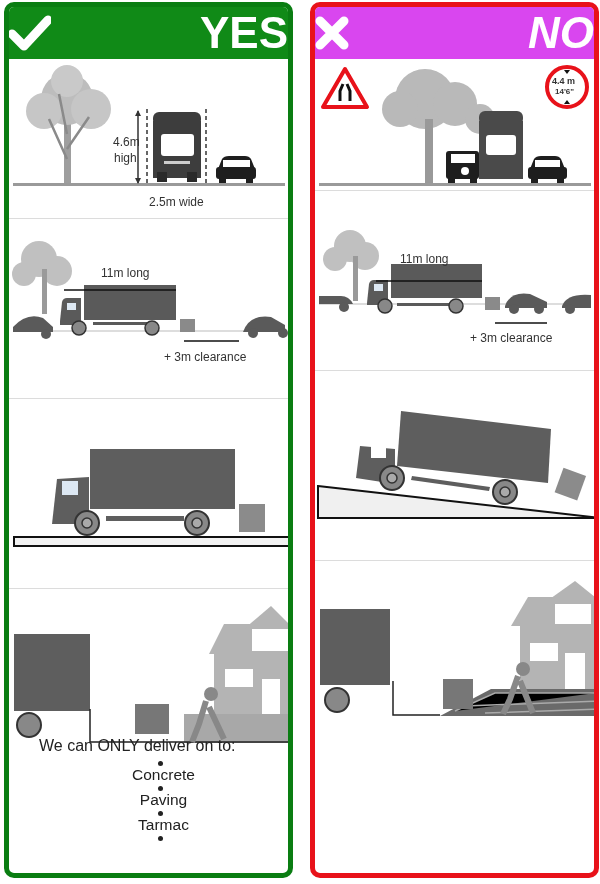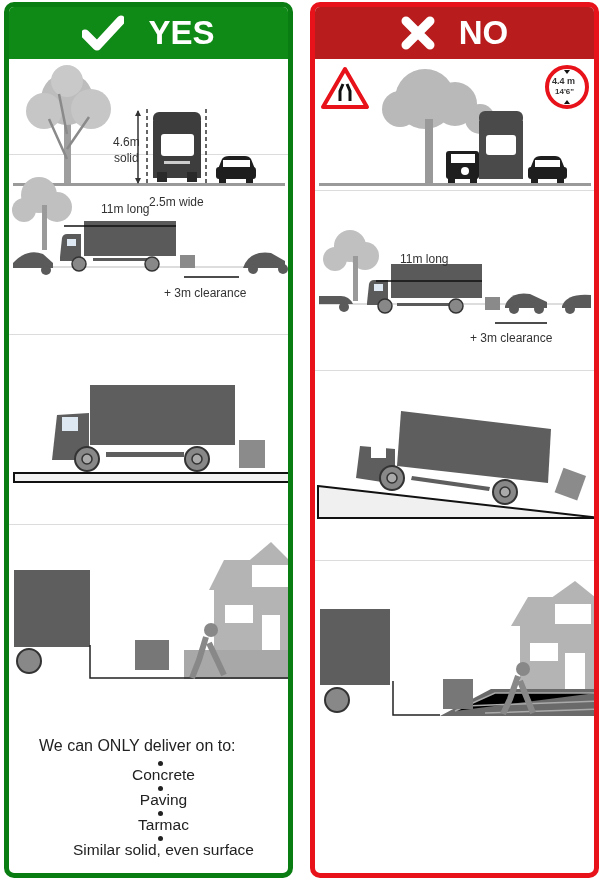--- a/index.html
+++ b/index.html
@@ -7,25 +7,25 @@
   body { font-family: "Liberation Sans", sans-serif; position: relative; }
 
   .panel {
     position: absolute; top: 2px; width: 289px; height: 876px;
     border-radius: 10px; border: 5px solid; background: #fff; overflow: hidden;
   }
   .panel.yes { left: 4px; border-color: #0a7d12; }
   .panel.no  { left: 310px; border-color: #e8121a; }
 
   .panel-header {
-    height: 52px; display: flex; align-items: center; justify-content: center;
-    gap: 24px; color: #fff; font-weight: bold; font-size: 33px;
+    height: 52px; display: flex; align-items: center; justify-content: space-between;
+    gap: 24px; color: #fff; font-weight: bold; font-size: 44px;
   }
   .yes .panel-header { background: #108a17; }
-  .no  .panel-header { background: #b91c1c; }
+  .no  .panel-header { background: #d946ef; font-style: italic; }
   .panel-header svg { display: block; }
 
   .scene { position: relative; width: 100%; border-bottom: 1px solid #dcdcdc; padding-left: 36px; }
   .scene svg { position: absolute; left: 0; top: 0; }
   .scene-label {
     position: absolute; font-size: 12px; color: #333; white-space: nowrap;
   }
 
   .info { position: absolute; left: 0; right: 0; bottom: 0; height: 150px; padding: 14px 0 16px 30px; }
   .info-title { font-size: 16px; color: #222; margin-bottom: 6px; }
@@ -37,21 +37,21 @@
 <body>
 
 <div class="panel yes">
   <div class="panel-header">
     <svg width="42" height="36" viewBox="0 0 42 36">
       <path d="M3 19 L15 31 L39 5" stroke="#fff" stroke-width="9" fill="none" stroke-linecap="round" stroke-linejoin="round"></path>
     </svg>
     <span>YES</span>
   </div>
 
-  <div class="scene" style="height:96px">
+  <div class="scene" style="height:160px">
     <svg width="279" height="132" viewBox="0 0 279 132">
       <g fill="#9e9e9e">
         <rect x="55" y="55" width="7" height="70"></rect>
         <circle cx="58" cy="40" r="26" fill="#bdbdbd"></circle>
         <circle cx="35" cy="52" r="18" fill="#c6c6c6"></circle>
         <circle cx="82" cy="50" r="20" fill="#c6c6c6"></circle>
         <circle cx="58" cy="22" r="16" fill="#c9c9c9"></circle>
         <path d="M58 100 L40 60 M58 90 L80 58 M58 75 L50 35" stroke="#8a8a8a" stroke-width="2.5"></path>
       </g>
       <rect x="4" y="124" width="272" height="3" fill="#9a9a9a"></rect>
@@ -70,21 +70,21 @@
       <line x1="145" y1="136" x2="196" y2="136" stroke="#333" stroke-width="1.5"></line>
       <g fill="#1e1e1e">
         <path d="M209 110 L213 100 Q215 97 220 97 L236 97 Q240 97 242 100 L246 110 Z"></path>
         <rect x="207" y="108" width="40" height="12" rx="3"></rect>
         <rect x="210" y="118" width="7" height="6"></rect>
         <rect x="237" y="118" width="7" height="6"></rect>
         <rect x="214" y="101" width="27" height="7" fill="#fff"></rect>
       </g>
     </svg>
     <span class="scene-label" style="left:104px;top:76px">4.6m</span>
-    <span class="scene-label" style="left:105px;top:92px">solid</span>
+    <span class="scene-label" style="left:105px;top:92px">high</span>
     <span class="scene-label" style="left:140px;top:136px">2.5m wide</span>
   </div>
 
   <div class="scene" style="height:180px;border-top:none">
     <svg width="279" height="180" viewBox="0 0 279 180">
       <g fill="#c0c0c0">
         <circle cx="30" cy="40" r="18"></circle>
           <circle cx="48" cy="52" r="15"></circle>
           <circle cx="15" cy="55" r="12"></circle>
         <rect x="33" y="50" width="5" height="45" fill="#9a9a9a"></rect>
@@ -160,21 +160,20 @@
       <li>
           <span class="bullet"></span>
           <span>Paving</span>
         </li>
       <li>
           <span class="bullet"></span>
           <span>Tarmac</span>
         </li>
       <li>
           <span class="bullet"></span>
-          <span>Similar solid, even surface</span>
         </li>
     </ul>
   </div>
 </div>
 
 <div class="panel no">
   <div class="panel-header">
     <svg width="34" height="34" viewBox="0 0 34 34">
       <path d="M5 5 L29 29 M29 5 L5 29" stroke="#fff" stroke-width="9" stroke-linecap="round"></path>
     </svg>

